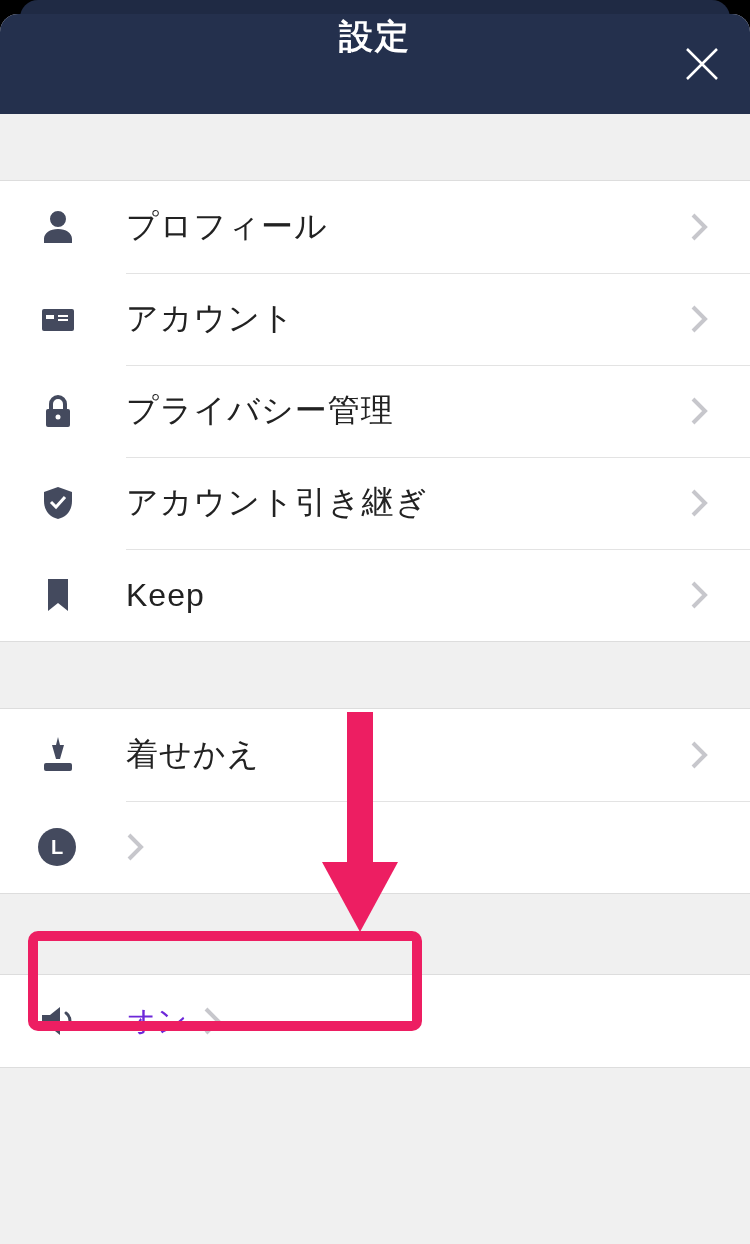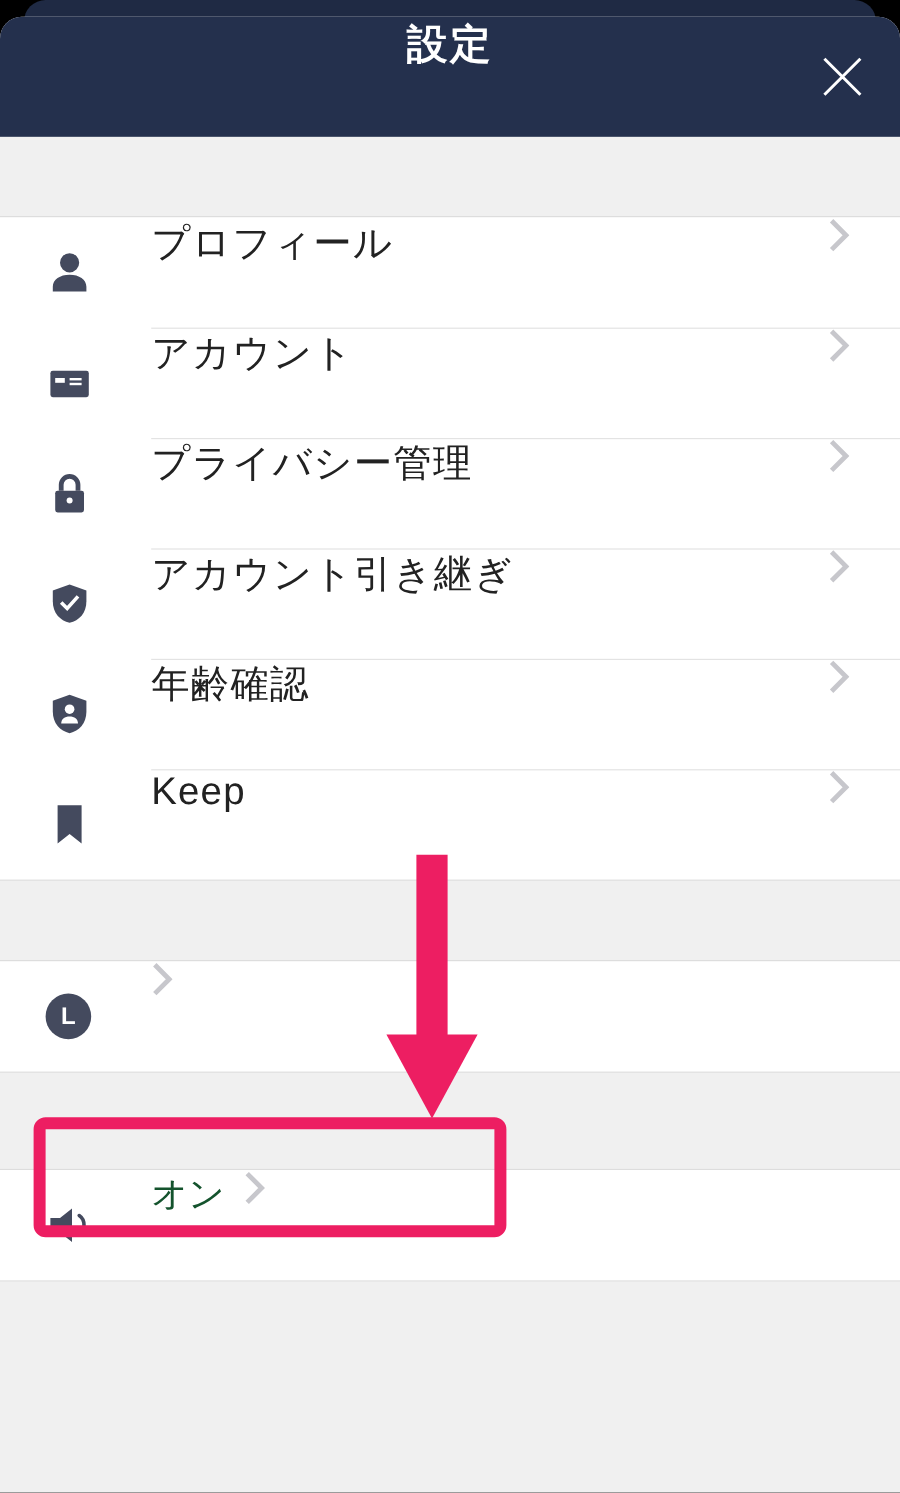--- a/index.html
+++ b/index.html
@@ -58,20 +58,21 @@
     .close-btn svg { width: 34px; height: 34px; }
     .section {
       background: #fff;
       border-top: 1px solid #ddd;
       border-bottom: 1px solid #ddd;
     }
     .gap { height: 66px; }
     .gap-bottom { height: 80px; }
     .row {
       display: flex;
+      align-items: center;
       height: 92px;
       padding: 0 42px 0 38px;
       position: relative;
       cursor: pointer;
     }
     .row + .row::before {
       content: "";
       position: absolute;
       top: 0;
       left: 126px;
@@ -87,21 +88,21 @@
     }
     .icon-wrap svg { width: 40px; height: 40px; fill: #444a5e; }
     .row-label {
       flex: 1;
       font-size: 32px;
       color: #222;
       letter-spacing: 1px;
     }
     .row-value {
       font-size: 30px;
-      color: #14532d;
+      color: #6d28d9;
       margin-right: 16px;
     }
     .chevron {
       width: 18px;
       height: 30px;
     }
     .chevron svg { width: 100%; height: 100%; fill: none; stroke: #c7c7cc; stroke-width: 4; }
     .annotation-arrow {
       position: absolute;
       left: 310px;
@@ -197,51 +198,50 @@
             <path d="M20 4l14 5v9c0 10-6 16-14 18C12 34 6 28 6 18V9l14-5z"></path>
             <path d="M13 19l5 5 9-10" stroke="#fff" stroke-width="3" fill="none"></path>
           </svg>
       </div>
       <div class="row-label">アカウント引き継ぎ</div>
       <div class="chevron"><svg viewBox="0 0 18 30">
             <path d="M3 3l12 12L3 27"></path>
           </svg></div>
     </div>
 
-    <div class="row">
-      <div class="icon-wrap">
-        <svg viewBox="0 0 40 40">
-            <path d="M20 4l14 5v9c0 10-6 16-14 18C12 34 6 28 6 18V9l14-5z"></path>
-            <circle cx="20" cy="16" r="4" fill="#fff"></circle>
-            <path d="M13 28c0-4 3-6 7-6s7 2 7 6" fill="#fff"></path>
-          </svg>
-      </div>
-      <div class="row-label">年齢確認</div>
-      <div class="chevron"><svg viewBox="0 0 18 30">
-            <path d="M3 3l12 12L3 27"></path>
-          </svg></div>
-    </div>
 
     <div class="row">
       <div class="icon-wrap">
         <svg viewBox="0 0 40 40">
             <path d="M10 4h20v32l-10-8-10 8V4z"></path>
           </svg>
       </div>
       <div class="row-label">Keep</div>
       <div class="chevron"><svg viewBox="0 0 18 30">
             <path d="M3 3l12 12L3 27"></path>
           </svg></div>
     </div>
   </div>
 
   <div class="gap"></div>
 
   <div class="section">
 
+    <div class="row">
+      <div class="icon-wrap">
+        <svg viewBox="0 0 40 40">
+            <path d="M20 2l2 8h4l-4 14h-4L14 10h4l2-8z"></path>
+            <rect x="6" y="28" width="28" height="8" rx="2"></rect>
+          </svg>
+      </div>
+      <div class="row-label">着せかえ</div>
+      <div class="chevron"><svg viewBox="0 0 18 30">
+            <path d="M3 3l12 12L3 27"></path>
+          </svg></div>
+    </div>
 
     <div class="row">
       <div class="icon-wrap">
         <div class="coin-icon">L</div>
       </div>
       <div class="chevron"><svg viewBox="0 0 18 30">
             <path d="M3 3l12 12L3 27"></path>
           </svg></div>
     </div>
   </div>

